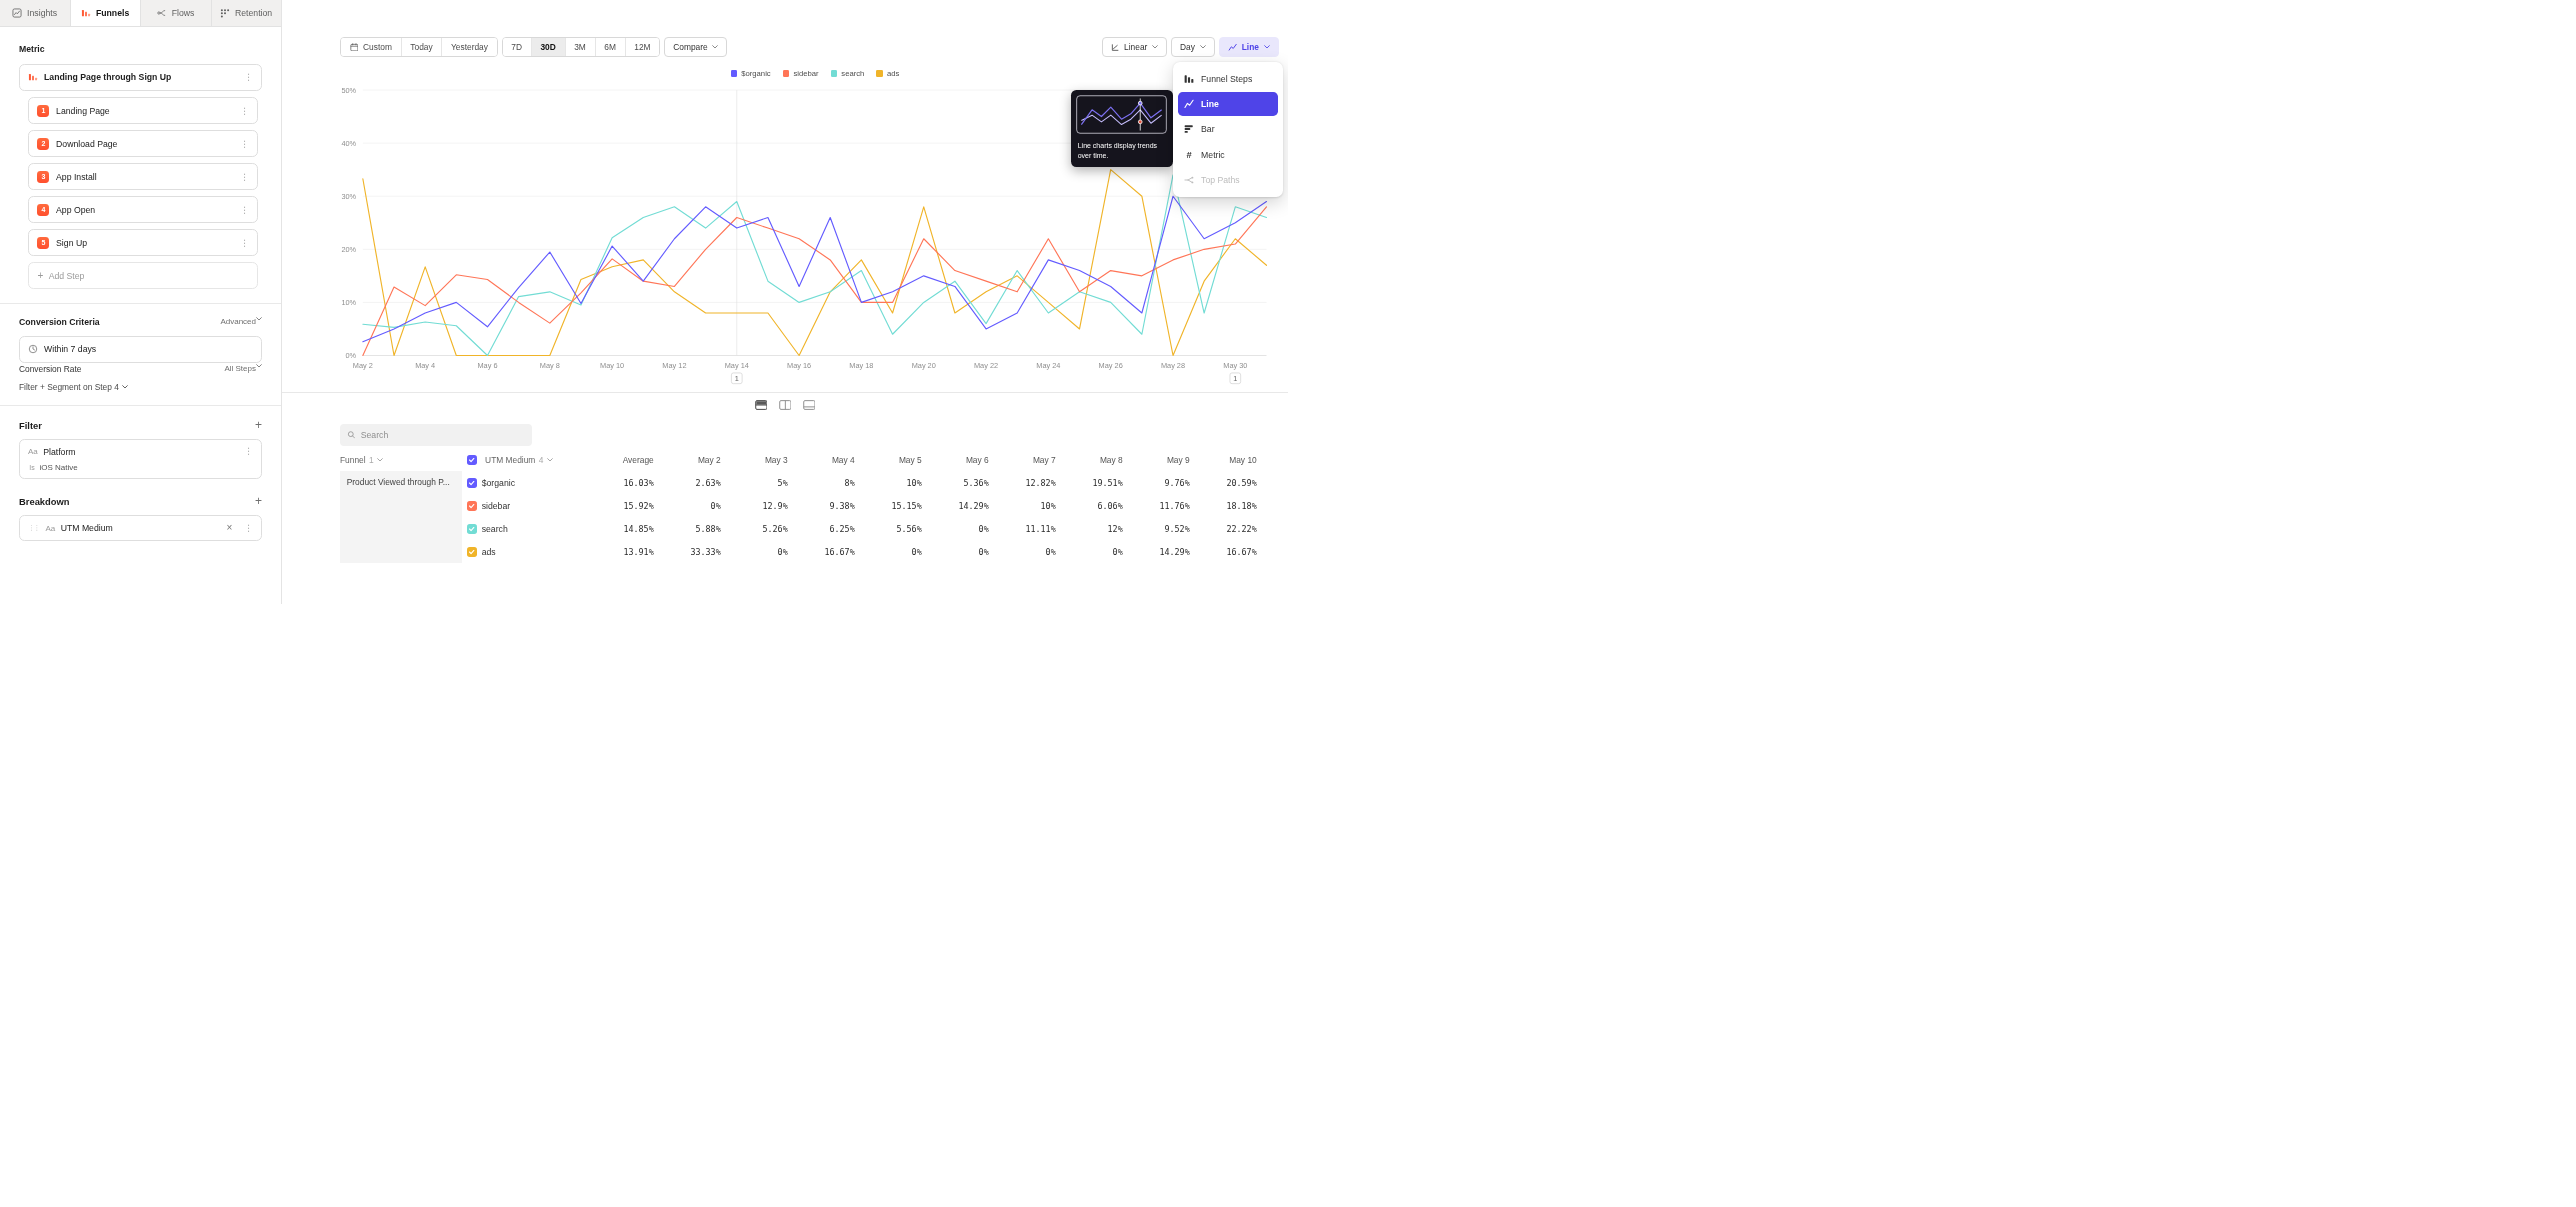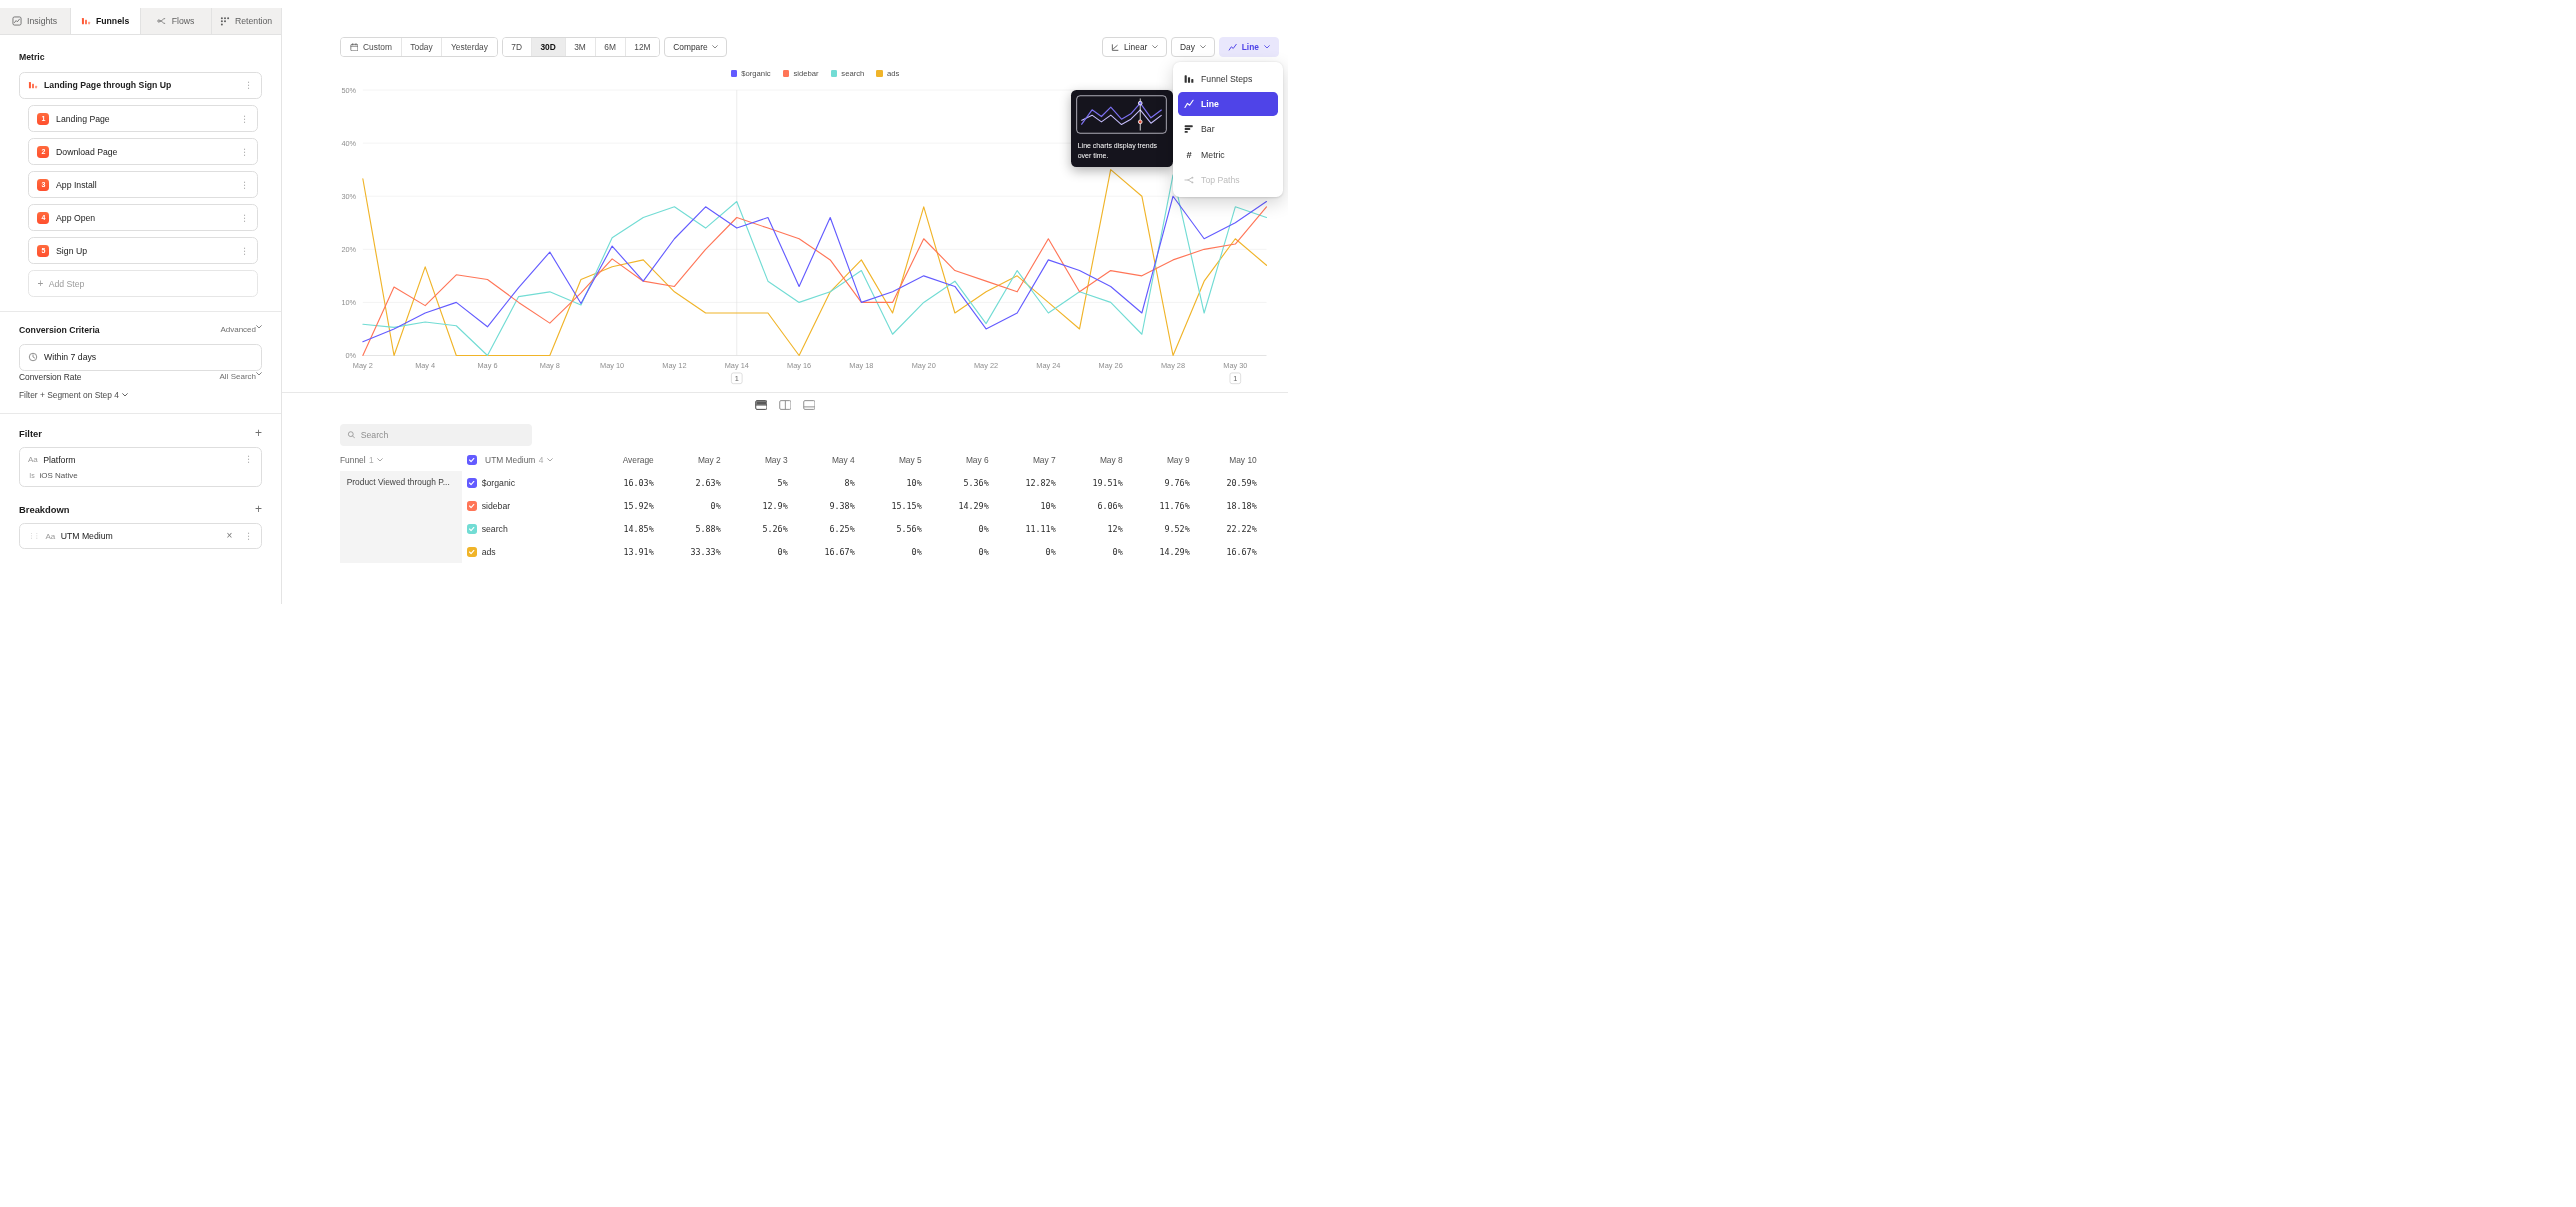--- a/index.html
+++ b/index.html
@@ -1,20 +1,20 @@
 <!DOCTYPE html>
 <html style="font-size:10.7px"><head>
 <meta charset="utf-8">
 <style>
 *{box-sizing:border-box;margin:0;padding:0}
 html,body{width:1288px;height:604px}
 body{font-family:"Liberation Sans",sans-serif;background:#fff;position:relative;overflow:hidden;color:#222}
 
 
-.sidebar{position:absolute;left:0;top:8px;bottom:0;width:282px;background:#fff;border-right:0.7px solid #e4e4e4;z-index:5}
+.sidebar{position:absolute;left:0;top:0;bottom:0;width:282px;background:#fff;border-right:0.7px solid #e4e4e4;z-index:5}
 .tabbar{height:27px;display:flex;background:#f1f0ef;border-bottom:0.7px solid #e2e2e2}
 .tab{flex:1;display:flex;align-items:center;justify-content:center;gap:4.7px;font-size:8.7px;color:#5f5f5f;border-right:0.7px solid #e2e2e2;cursor:pointer}
 .tab:last-child{border-right:none}
 .tab.active{background:#fff;color:#161616;font-weight:600}
 .tab-icon{display:flex;width:10px;height:10px}
 .side-content{padding:17.4px 19px 0}
 .section-label{font-size:8.7px;font-weight:700;color:#1c1c1c}
 .section-label.big{font-size:9.4px}
 .card{display:flex;align-items:center;border:0.7px solid #dedede;border-radius:5.4px;background:#fff;padding:0 8px;height:27px;font-size:8.7px}
 .title-card{margin-top:9.4px;gap:6px}
@@ -206,21 +206,21 @@
             <circle cx="8" cy="8" r="6" fill="none" stroke="#777" stroke-width="1.3"></circle>
             <path d="M8 4.5V8l2.5 1.5" stroke="#777" fill="none" stroke-width="1.3" stroke-linecap="round"></path>
           </svg>
       </span>
       <span>Within 7 days</span>
     </div>
 
     <div class="flex-row small-row">
       <span class="mid-label">Conversion Rate</span>
       <span class="link-gray">
-        <span>All Search</span>
+        <span>All Steps</span>
         <svg class="chev" width="6" height="4" viewBox="0 0 9 6">
             <path d="M1 1l3.5 3.5L8 1" stroke="currentColor" stroke-width="1.3" fill="none" stroke-linecap="round" stroke-linejoin="round"></path>
           </svg>
       </span>
     </div>
 
     <div class="filter-seg">
       <span>Filter + Segment on Step 4</span>
       <svg class="chev" width="6" height="4" viewBox="0 0 9 6">
           <path d="M1 1l3.5 3.5L8 1" stroke="currentColor" stroke-width="1.3" fill="none" stroke-linecap="round" stroke-linejoin="round"></path>

